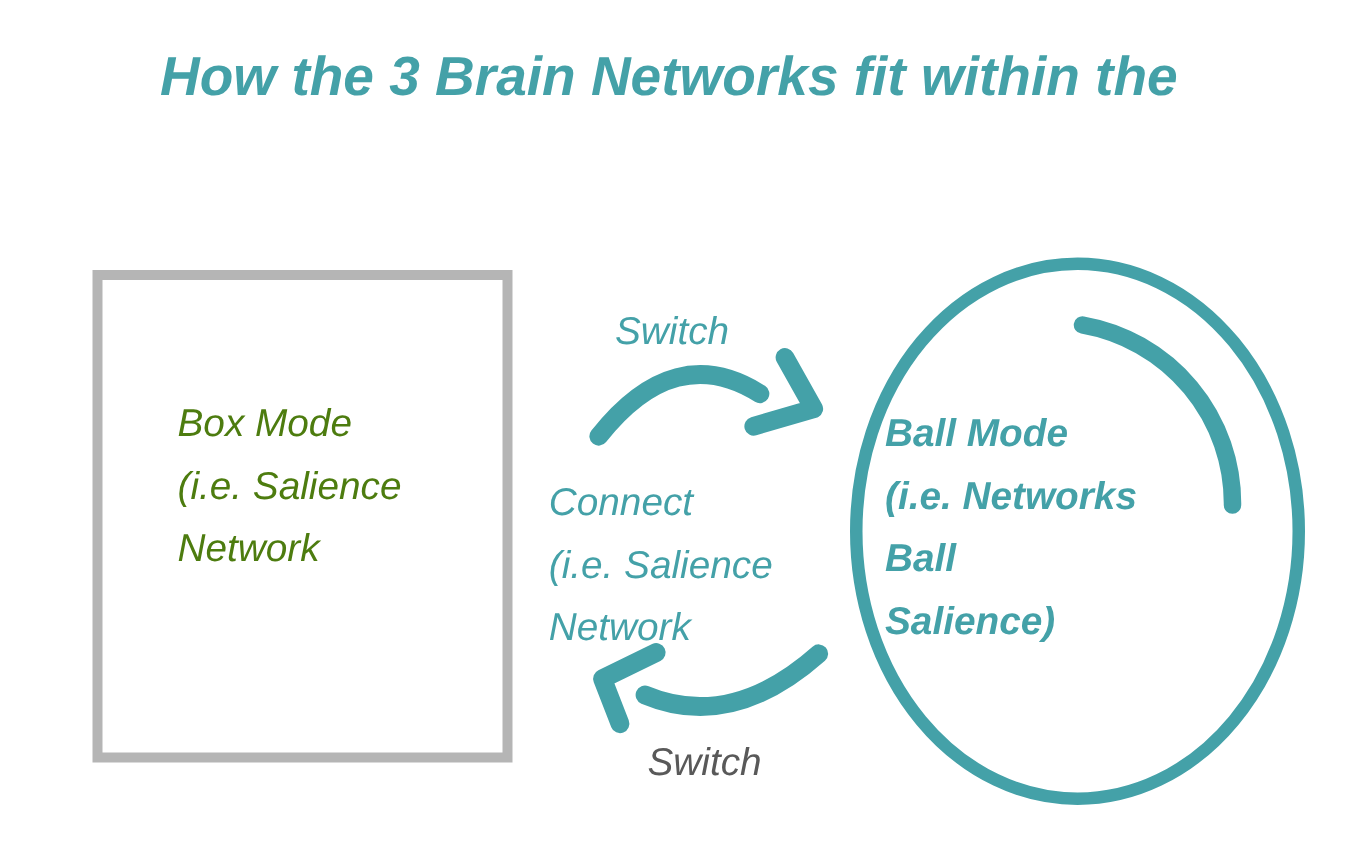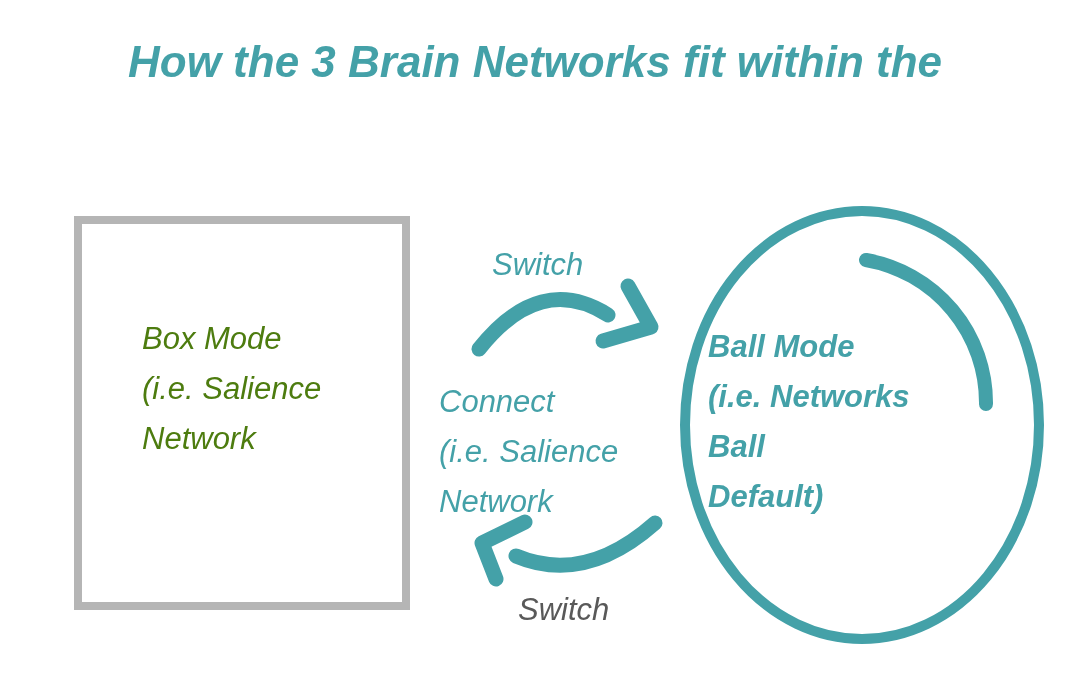--- a/index.html
+++ b/index.html
@@ -62,18 +62,18 @@
   <div class="label connect-label">
     <div>Connect</div>
     <div>(i.e. Salience</div>
     <div>Network</div>
   </div>
 
   <div class="label ball-label">
     <div>Ball Mode</div>
     <div>(i.e. Networks</div>
     <div>Ball</div>
-    <div>Default)</div>
+    <div>Salience)</div>
   </div>
 
   <div class="label switch-bottom">Switch</div>
 
 </div>
 
 </body></html>

